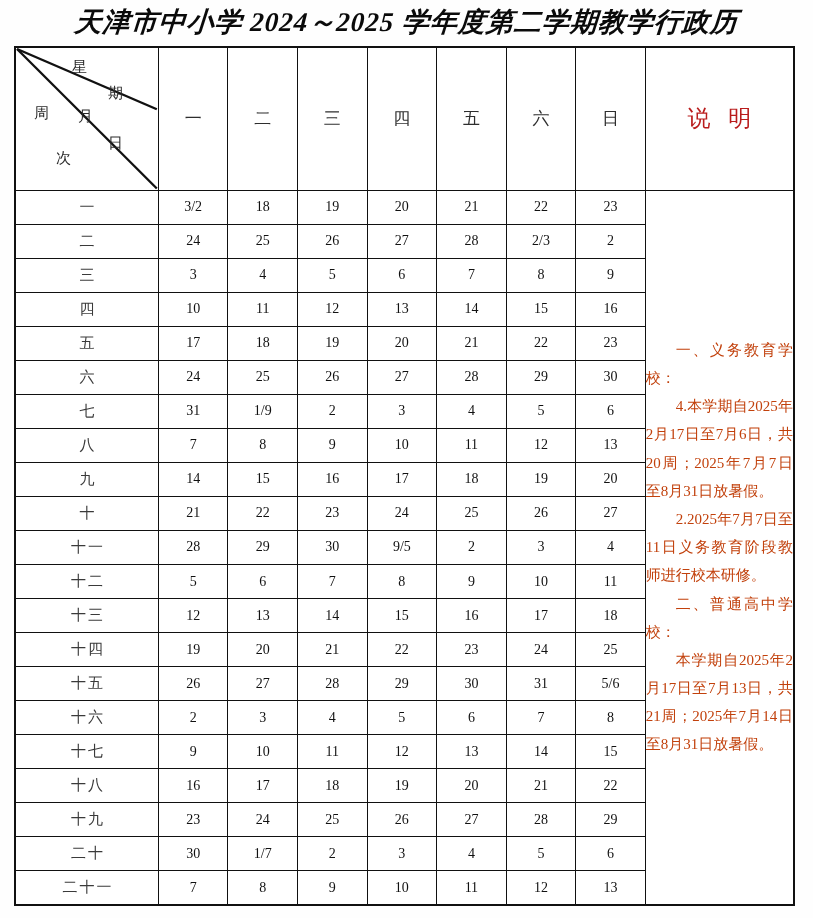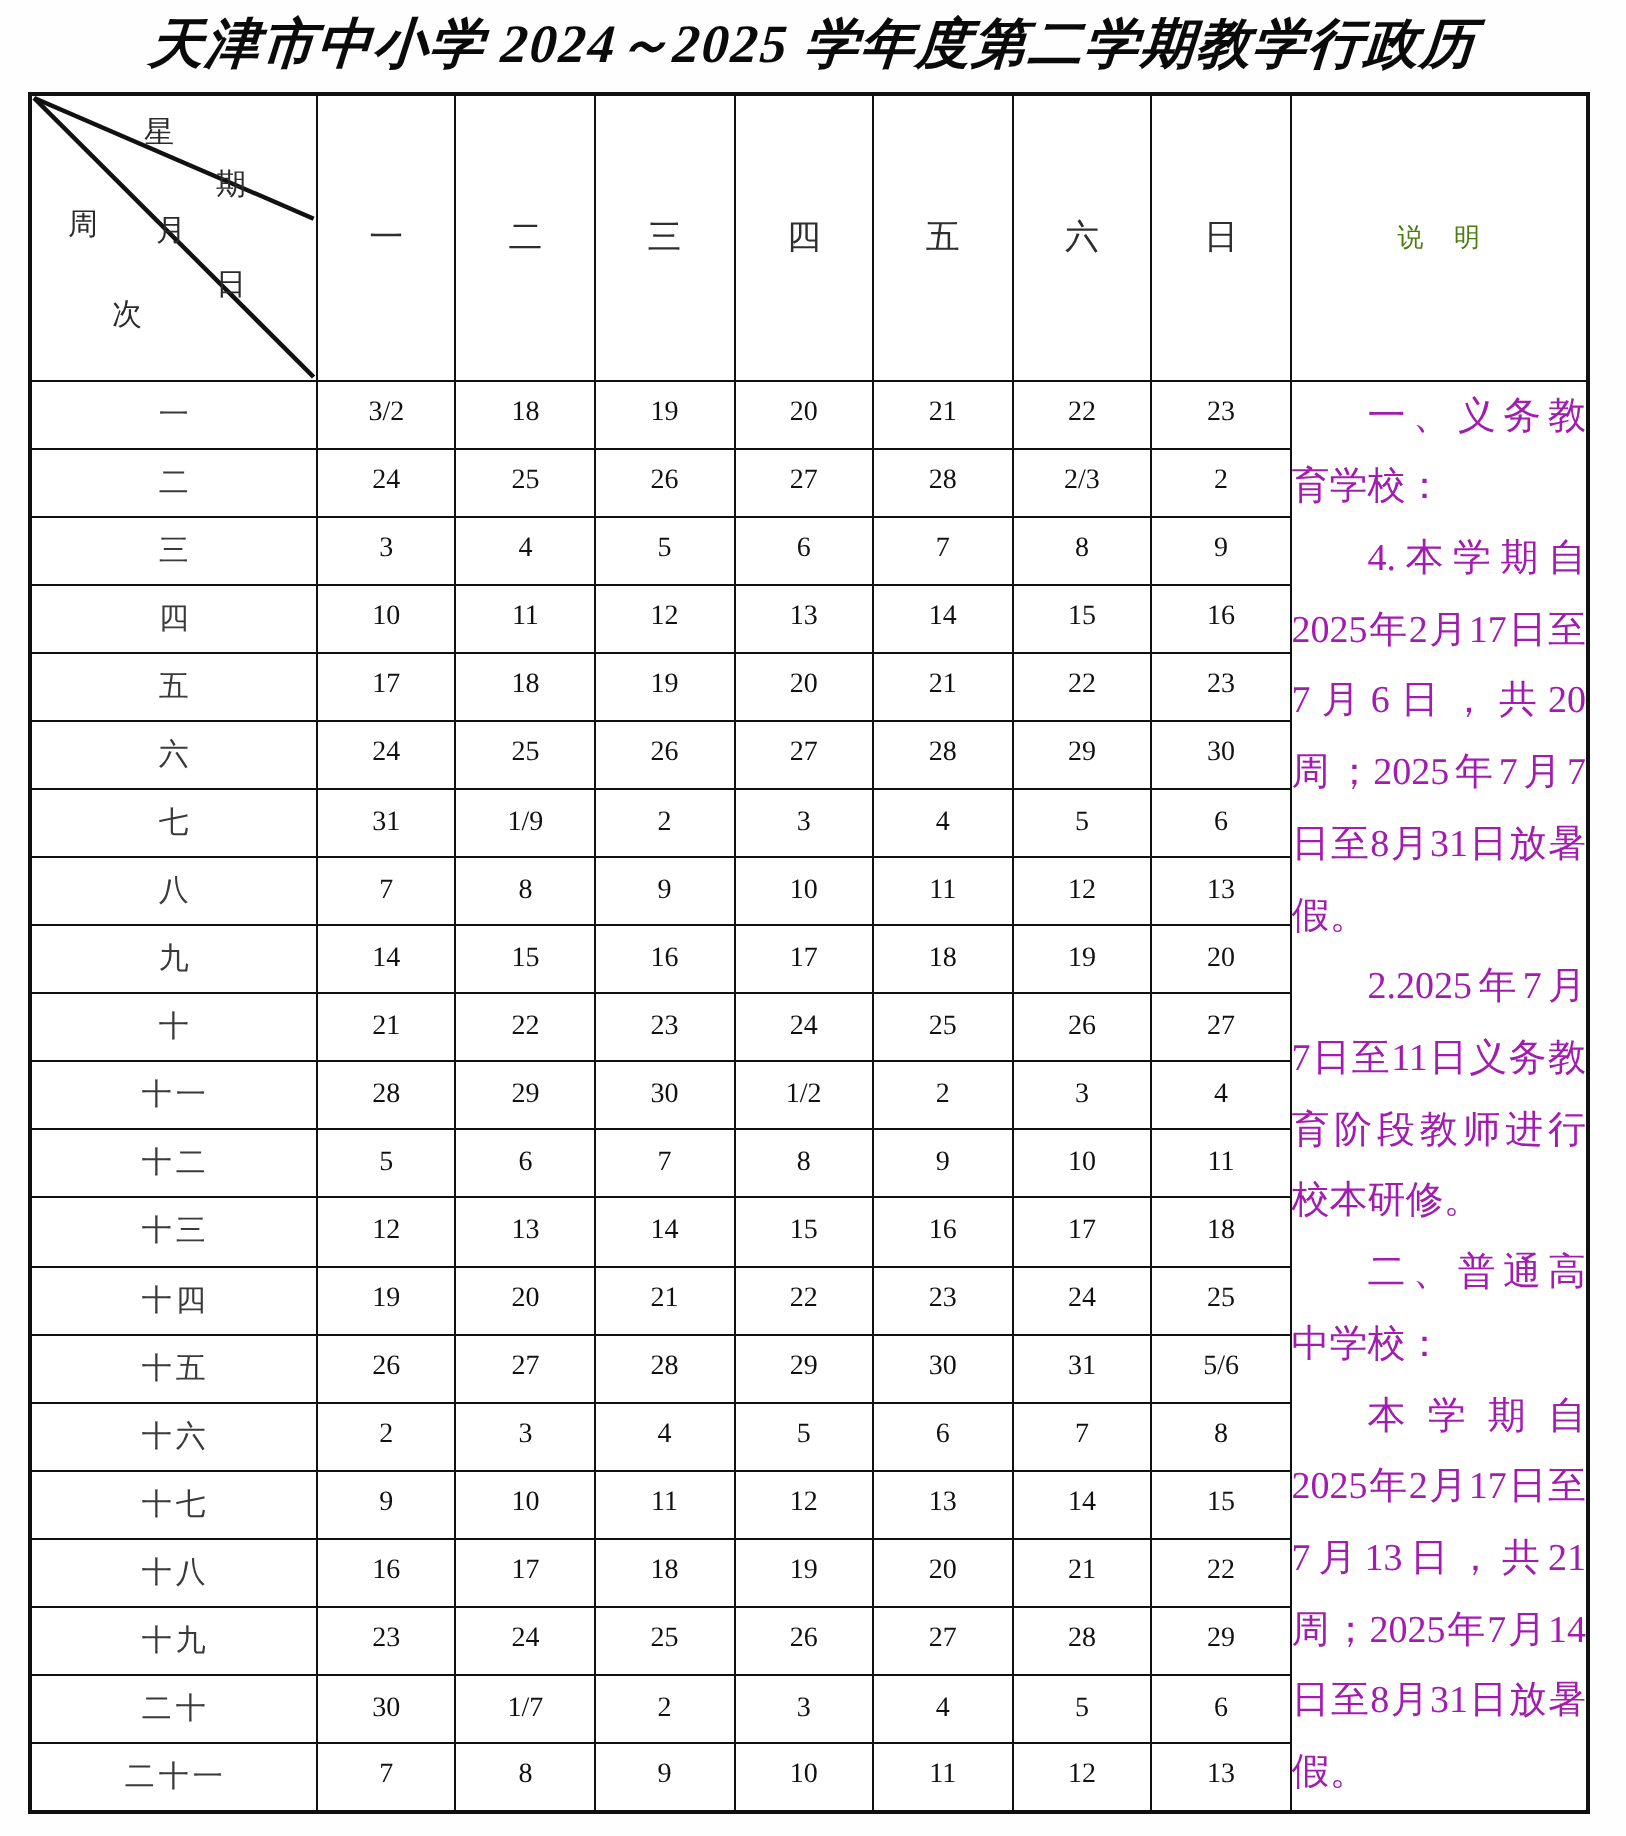--- a/index.html
+++ b/index.html
@@ -101,22 +101,22 @@
   .lbl-zc2 { left: 40px;  top: 103px; }
 
   
   td.dayhead {
     height: 143px;
     font-size: 17px;
     color: #2e2e2e;
   }
   td.notehead {
     height: 143px;
-    font-size: 13px;
-    color: #4d7c0f;
+    font-size: 23px;
+    color: #b91c1c;
     letter-spacing: 6px;
     text-indent: 6px;
   }
 
   
   tr.wk { height: 34px; }
   td.weeknum {
     font-size: 15px;
     color: #3a3a3a;
     letter-spacing: 2px;
@@ -129,23 +129,23 @@
   }
 
   
   td.notes {
     vertical-align: top;
     padding: 6px 8px 4px 8px;
     text-align: justify;
     text-align-last: left;
   }
   .notes-inner {
-    font-size: 19px;
+    font-size: 15px;
     line-height: 1.88;
-    color: #a21caf;
+    color: #c2410c;
     text-align: justify;
     text-justify: inter-character;
   }
   .notes-inner p {
     margin: 0;
     text-indent: 2em;
     text-align: justify;
     text-align-last: left;
     text-justify: inter-character;
   }
@@ -302,21 +302,21 @@
             <td class="date">24</td>
             <td class="date">25</td>
             <td class="date">26</td>
             <td class="date">27</td>
           </tr>
           <tr class="wk">
             <td class="weeknum">十一</td>
             <td class="date">28</td>
             <td class="date">29</td>
             <td class="date">30</td>
-            <td class="date">1/2</td>
+            <td class="date">9/5</td>
             <td class="date">2</td>
             <td class="date">3</td>
             <td class="date">4</td>
           </tr>
           <tr class="wk">
             <td class="weeknum">十二</td>
             <td class="date">5</td>
             <td class="date">6</td>
             <td class="date">7</td>
             <td class="date">8</td>

